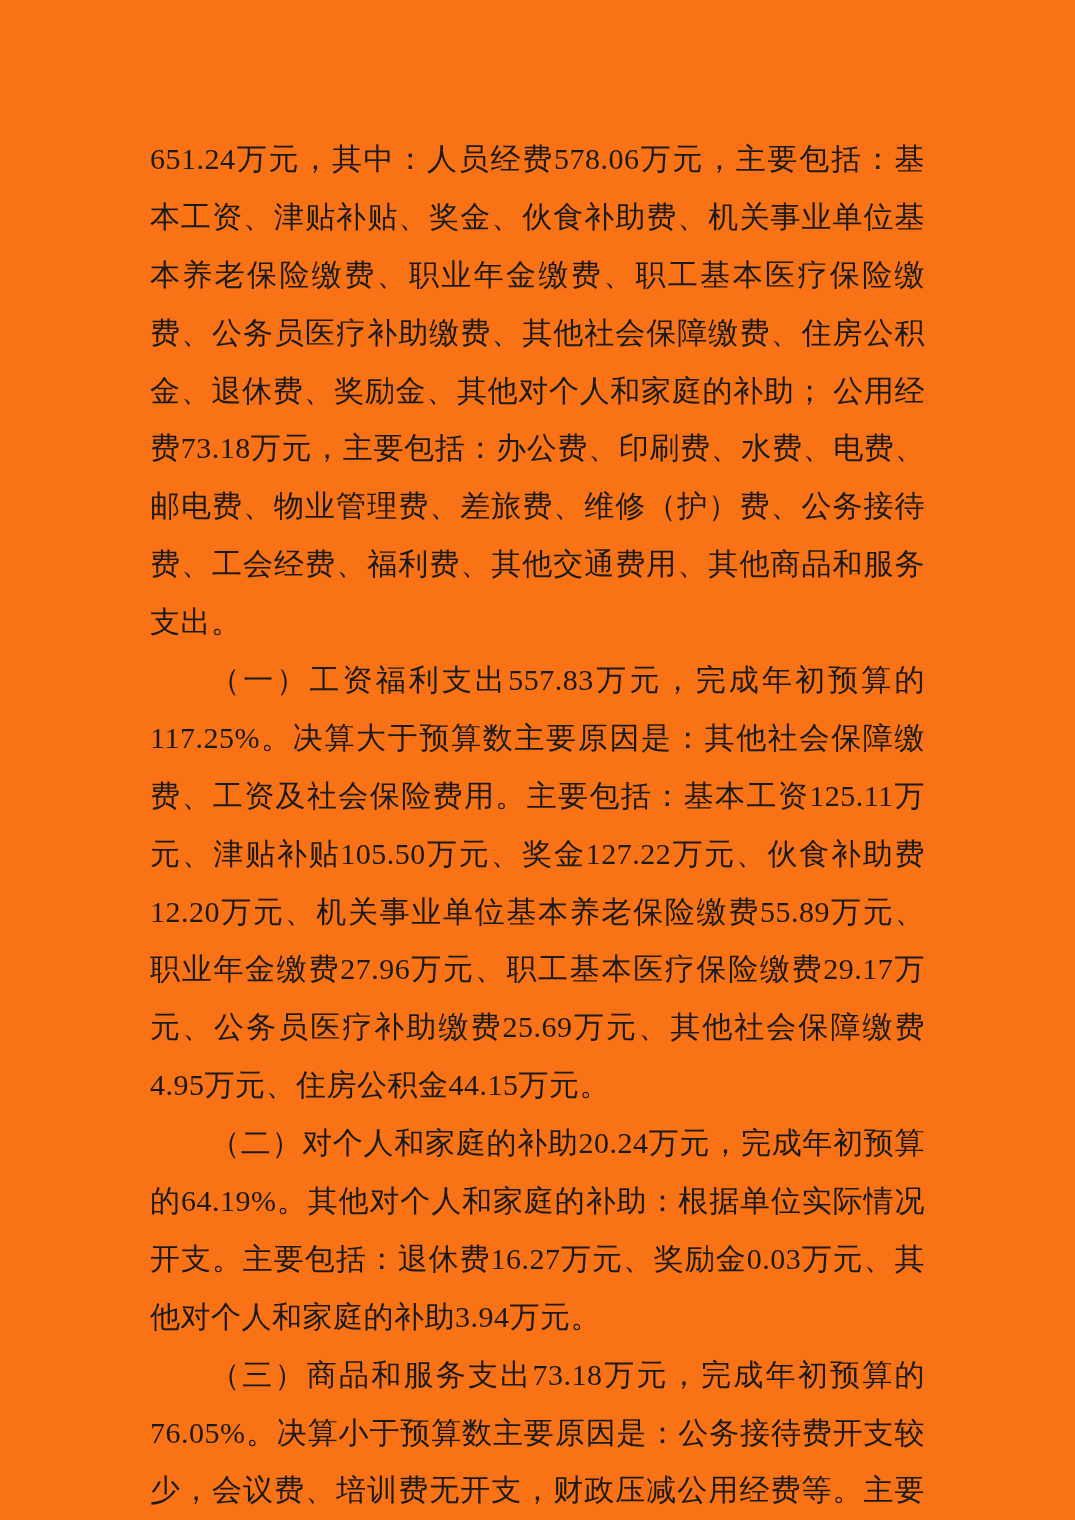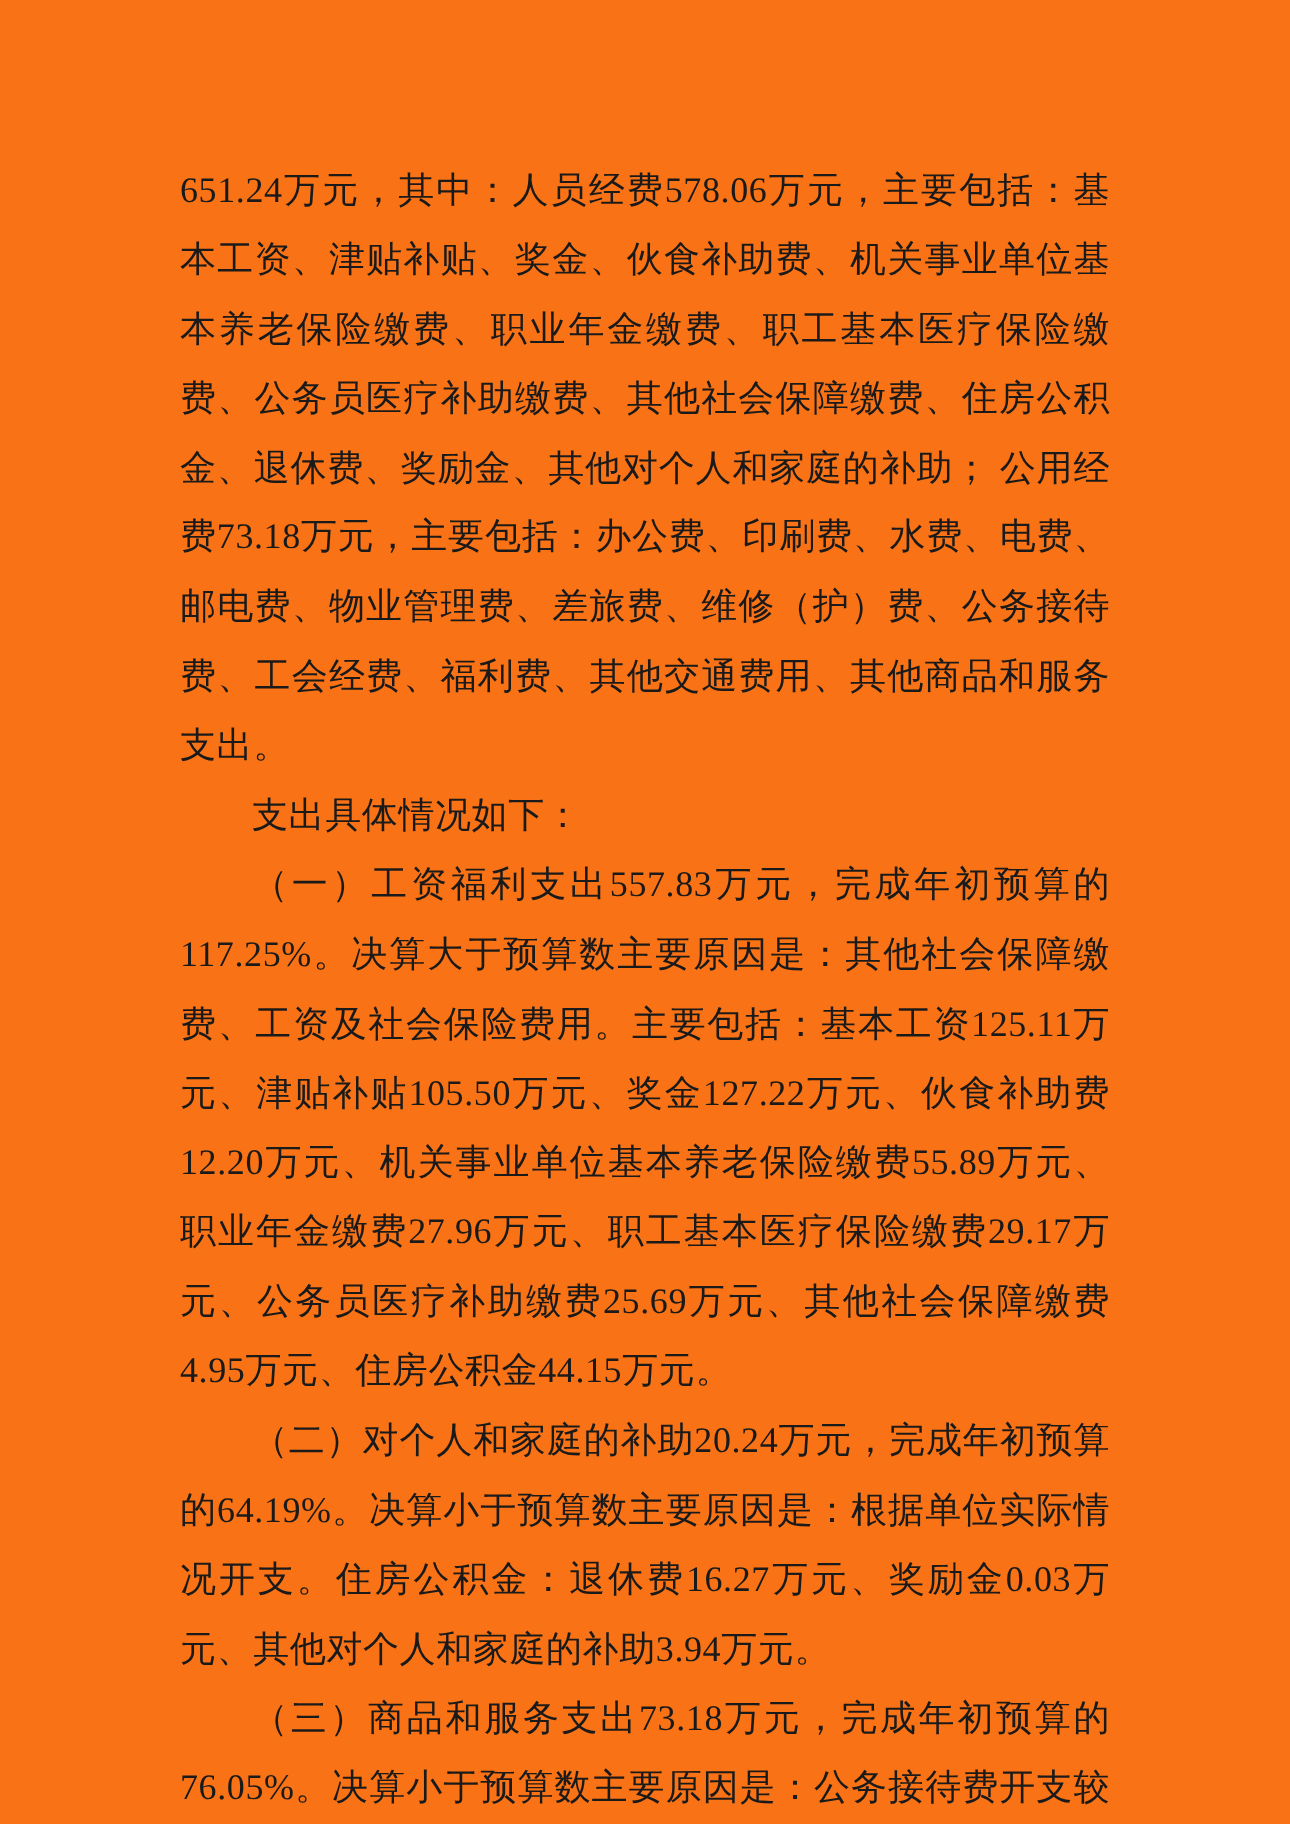--- a/index.html
+++ b/index.html
@@ -33,18 +33,17 @@
   p.indent {
     text-indent: 2em;
   }
 </style>
 </head>
 <body>
 
 <div class="page">
   <div class="doc-body">
     <p class="para">651.24万元，其中：人员经费578.06万元，主要包括：基本工资、津贴补贴、奖金、伙食补助费、机关事业单位基本养老保险缴费、职业年金缴费、职工基本医疗保险缴费、公务员医疗补助缴费、其他社会保障缴费、住房公积金、退休费、奖励金、其他对个人和家庭的补助； 公用经费73.18万元，主要包括：办公费、印刷费、水费、电费、邮电费、物业管理费、差旅费、维修（护）费、公务接待费、工会经费、福利费、其他交通费用、其他商品和服务支出。</p>
-    <p class="para indent">支出具体情况如下：</p>
     <p class="para indent">（一）工资福利支出557.83万元，完成年初预算的117.25%。决算大于预算数主要原因是：其他社会保障缴费、工资及社会保险费用。主要包括：基本工资125.11万元、津贴补贴105.50万元、奖金127.22万元、伙食补助费12.20万元、机关事业单位基本养老保险缴费55.89万元、职业年金缴费27.96万元、职工基本医疗保险缴费29.17万元、公务员医疗补助缴费25.69万元、其他社会保障缴费4.95万元、住房公积金44.15万元。</p>
-    <p class="para indent">（二）对个人和家庭的补助20.24万元，完成年初预算的64.19%。决算小于预算数主要原因是：根据单位实际情况开支。住房公积金：退休费16.27万元、奖励金0.03万元、其他对个人和家庭的补助3.94万元。</p>
+    <p class="para indent">（二）对个人和家庭的补助20.24万元，完成年初预算的64.19%。其他对个人和家庭的补助：根据单位实际情况开支。主要包括：退休费16.27万元、奖励金0.03万元、其他对个人和家庭的补助3.94万元。</p>
     <p class="para indent">（三）商品和服务支出73.18万元，完成年初预算的76.05%。决算小于预算数主要原因是：公务接待费开支较少，会议费、培训费无开支，财政压减公用经费等。主要包括：</p>
   </div>
 </div>
 
 </body></html>

